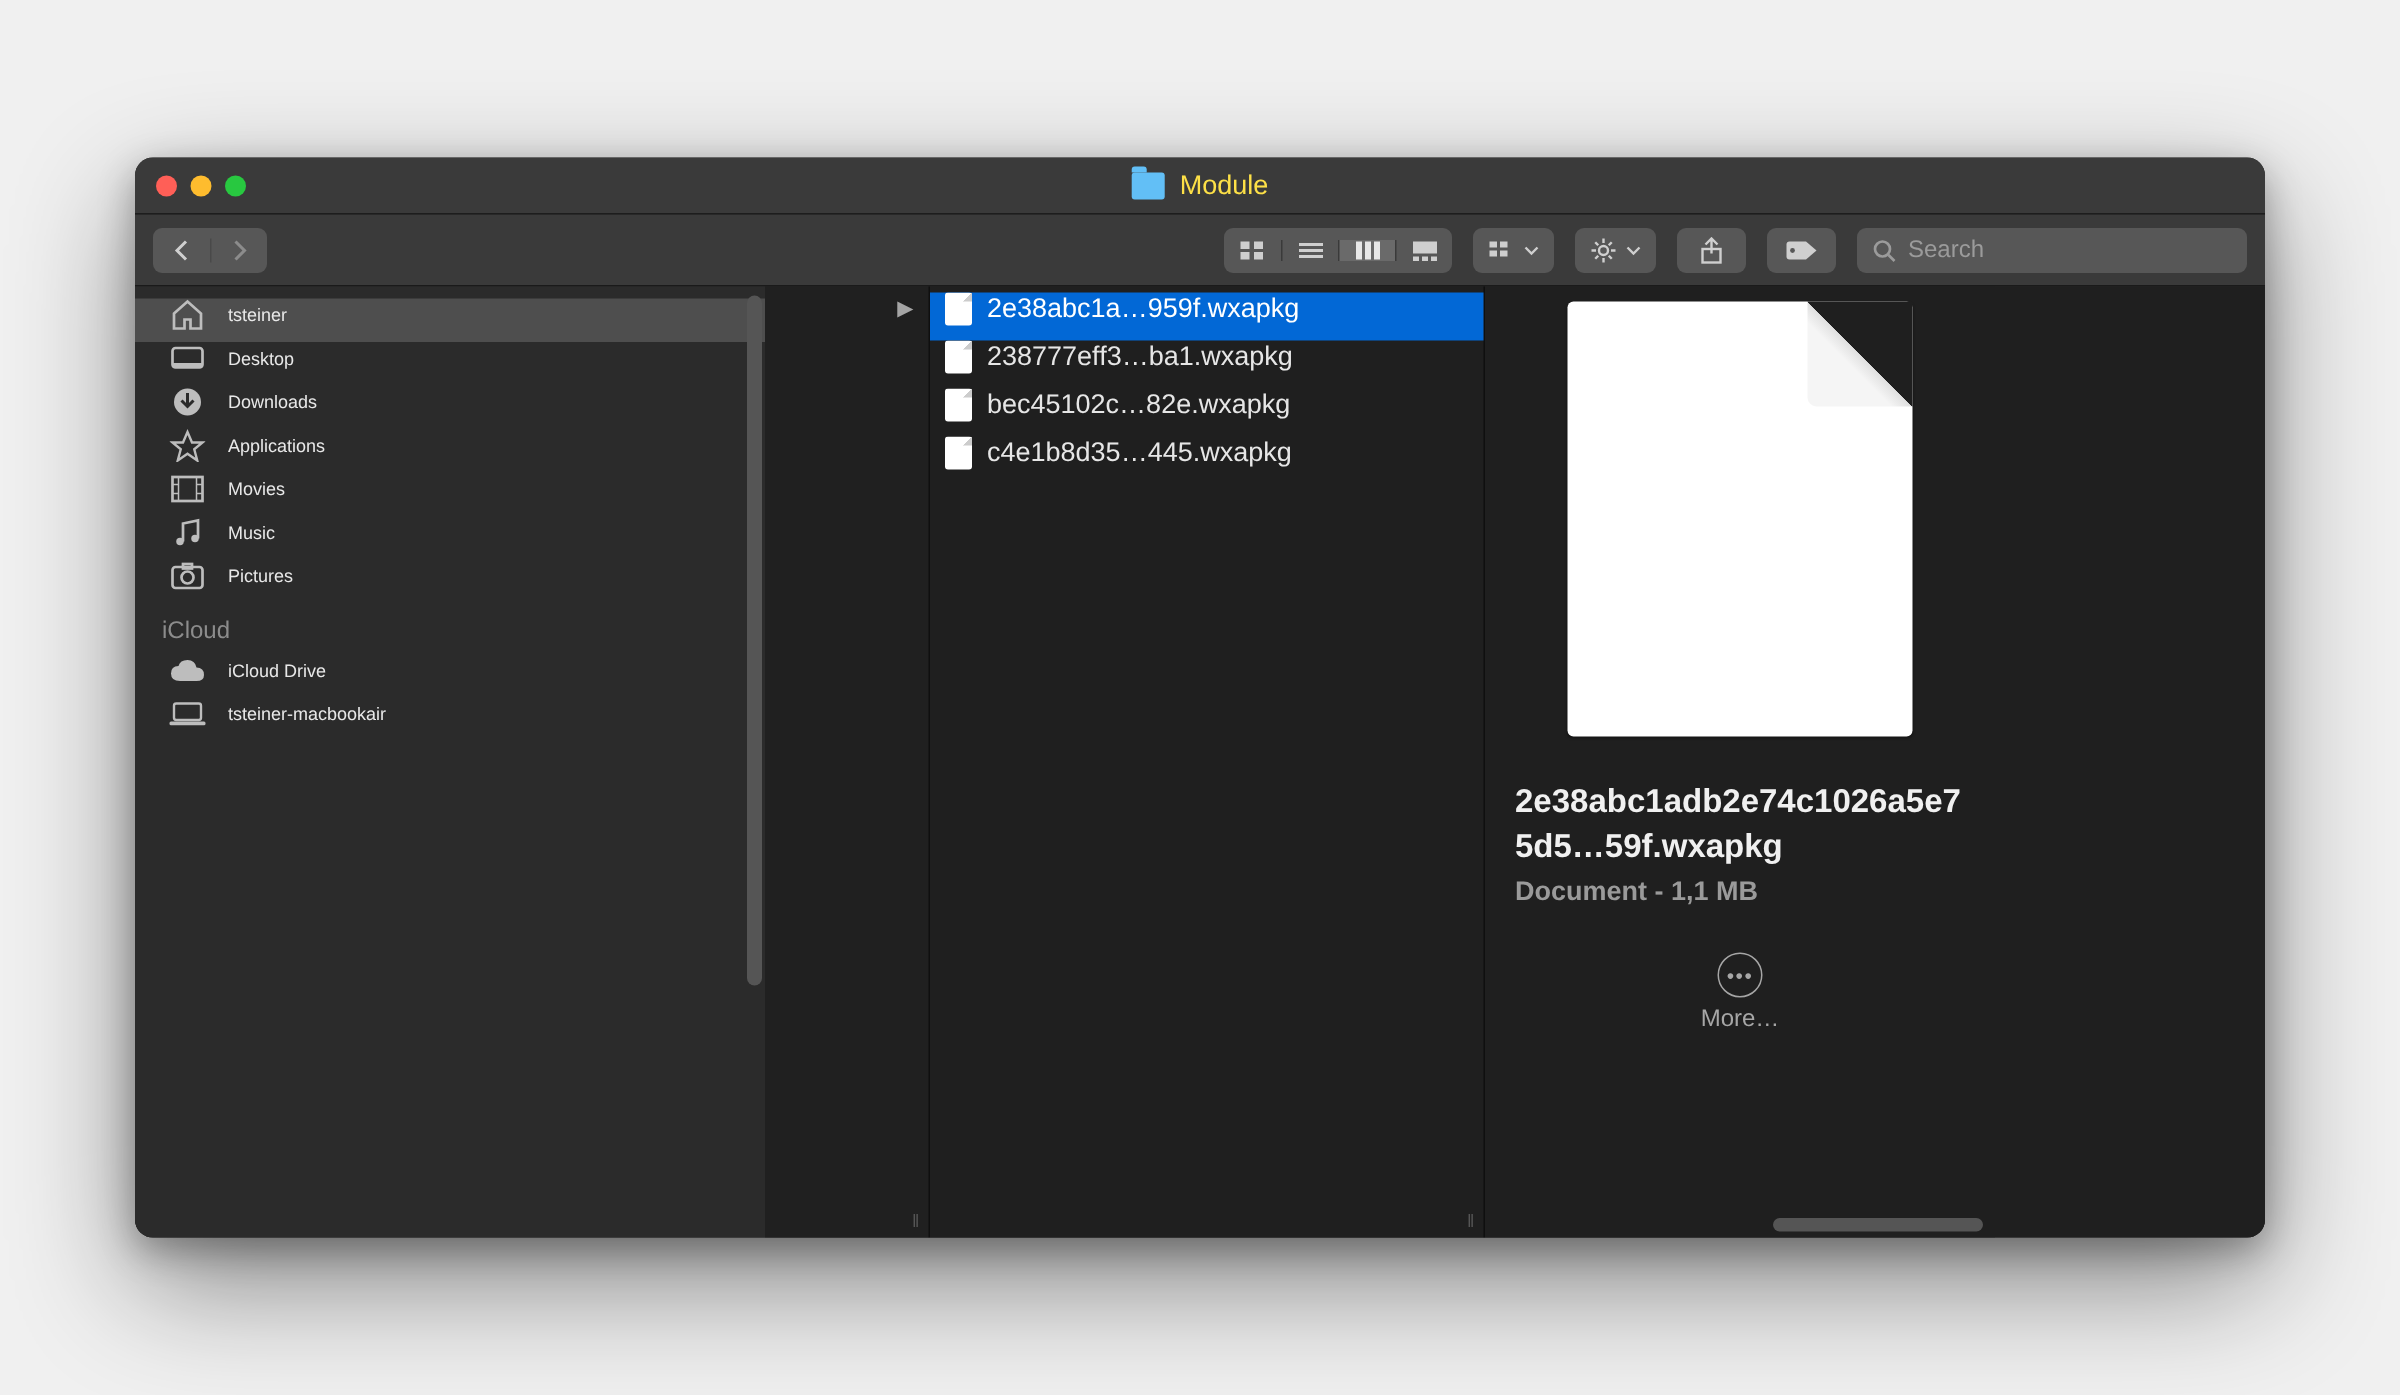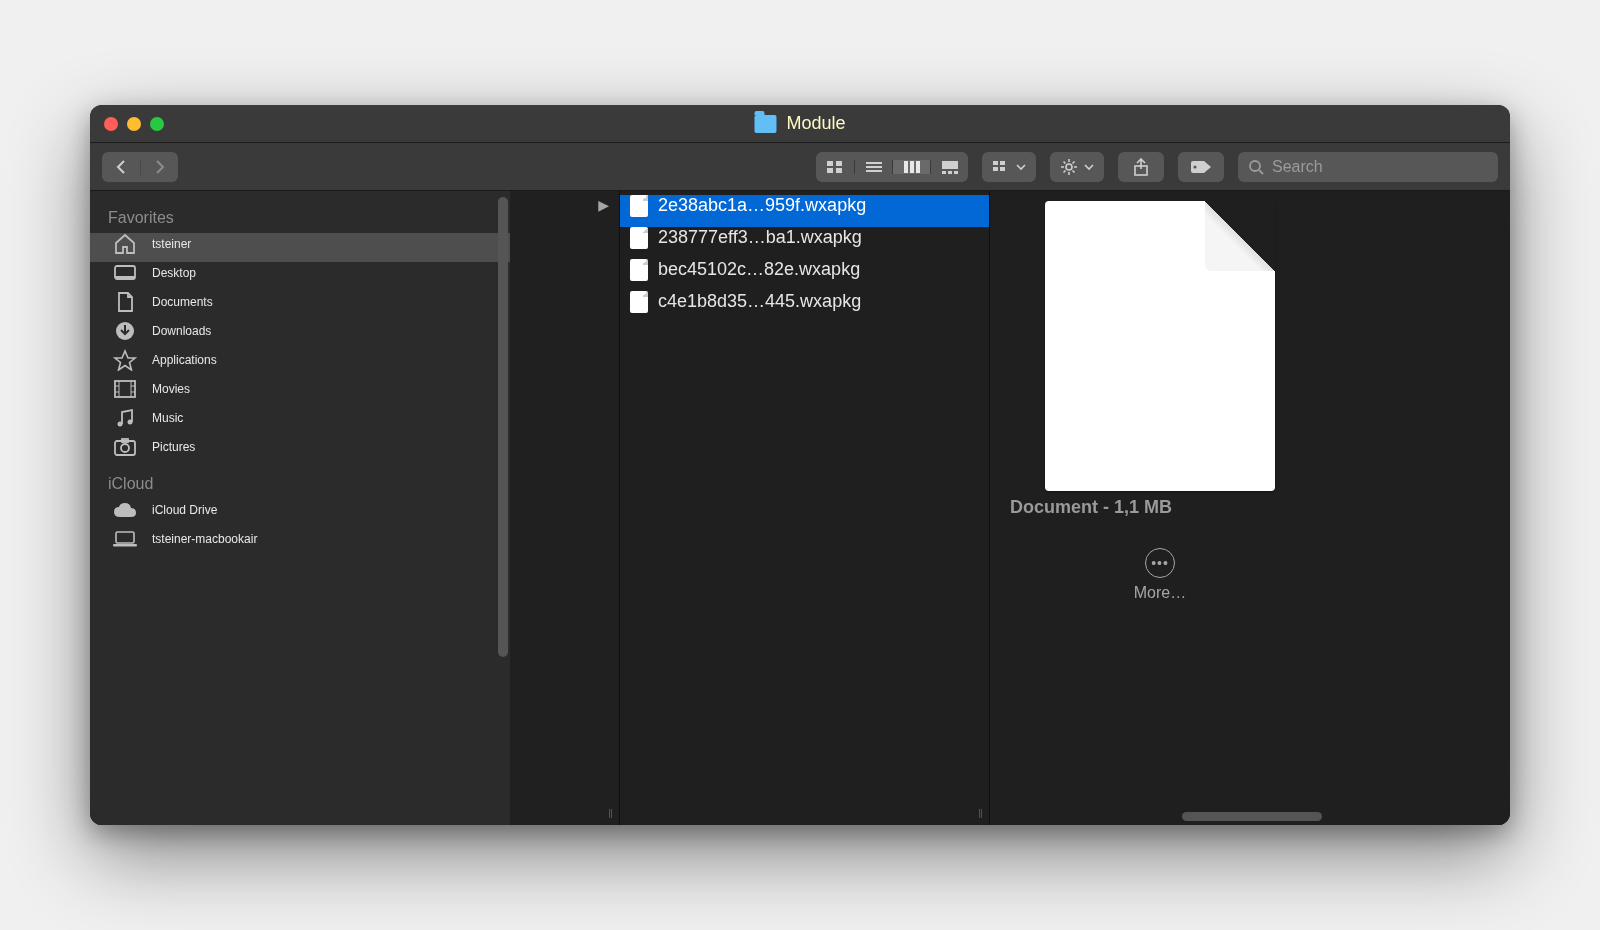--- a/index.html
+++ b/index.html
@@ -39,21 +39,21 @@
   .tl.yellow { background: #febc2e; }
   .tl.green { background: #28c840; }
   .title-center {
     position: absolute;
     left: 50%;
     transform: translateX(-50%);
     display: flex;
     align-items: center;
     gap: 10px;
     font-size: 18px;
-    color: #fef9c3;
+    color: #fde047;
   }
   .folder-icon {
     width: 22px; height: 18px;
     background: #62bff6;
     border-radius: 2px;
     position: relative;
   }
   .folder-icon::before {
     content: "";
     position: absolute;
@@ -389,47 +389,37 @@
         </svg>
       <input placeholder="Search" style="">
     </div>
   </div>
 
   <div class="body">
 
     <div class="sidebar">
       <div class="sb-scroll"></div>
 
-      <div class="section-label">Favorites</div>
       <div id="fav-items">
           <div class="sb-item selected">
             <span class="sb-icon">
               <svg width="24" height="22" viewBox="0 0 24 22">
                 <path d="M3 10 L12 2 L21 10 V20 H14 V14 H10 V20 H3 Z" fill="none" stroke="#bdbdbd" stroke-width="1.8"></path>
               </svg>
             </span>
             <span>tsteiner</span>
           </div>
           <div class="sb-item">
             <span class="sb-icon">
               <svg width="24" height="20" viewBox="0 0 24 20">
                 <rect x="2" y="3" width="20" height="13" rx="2" fill="none" stroke="#bdbdbd" stroke-width="1.8"></rect>
                 <rect x="2" y="13" width="20" height="3" fill="#bdbdbd"></rect>
               </svg>
             </span>
             <span>Desktop</span>
-          </div>
-          <div class="sb-item">
-            <span class="sb-icon">
-              <svg width="22" height="22" viewBox="0 0 22 22">
-                <path d="M5 2 H14 L18 6 V20 H5 Z" fill="none" stroke="#bdbdbd" stroke-width="1.8"></path>
-                <path d="M14 2 V6 H18" fill="none" stroke="#bdbdbd" stroke-width="1.8"></path>
-              </svg>
-            </span>
-            <span>Documents</span>
           </div>
           <div class="sb-item">
             <span class="sb-icon">
               <svg width="22" height="22" viewBox="0 0 22 22">
                 <circle cx="11" cy="11" r="9" fill="#bdbdbd"></circle>
                 <path d="M11 5 V14 M7 10 L11 14 L15 10" stroke="#2b2b2b" stroke-width="2" fill="none"></path>
               </svg>
             </span>
             <span>Downloads</span>
           </div>
@@ -524,20 +514,21 @@
             <div class="file-row">
               <span class="file-icon"></span>
               <span>c4e1b8d35…445.wxapkg</span>
             </div>
           </div>
         <div class="col-handle">ǁ</div>
       </div>
 
       <div class="preview">
         <div class="preview-doc"></div>
+        <div class="preview-name">2e38abc1adb2e74c1026a5e75d5…59f.wxapkg</div>
         <div class="preview-meta">
           <span>Document</span> - <span>1,1 MB</span>
         </div>
         <div class="more-wrap">
           <div class="more-btn">•••</div>
           <span>More…</span>
         </div>
         <div class="preview-scroll"></div>
       </div>
     </div>

